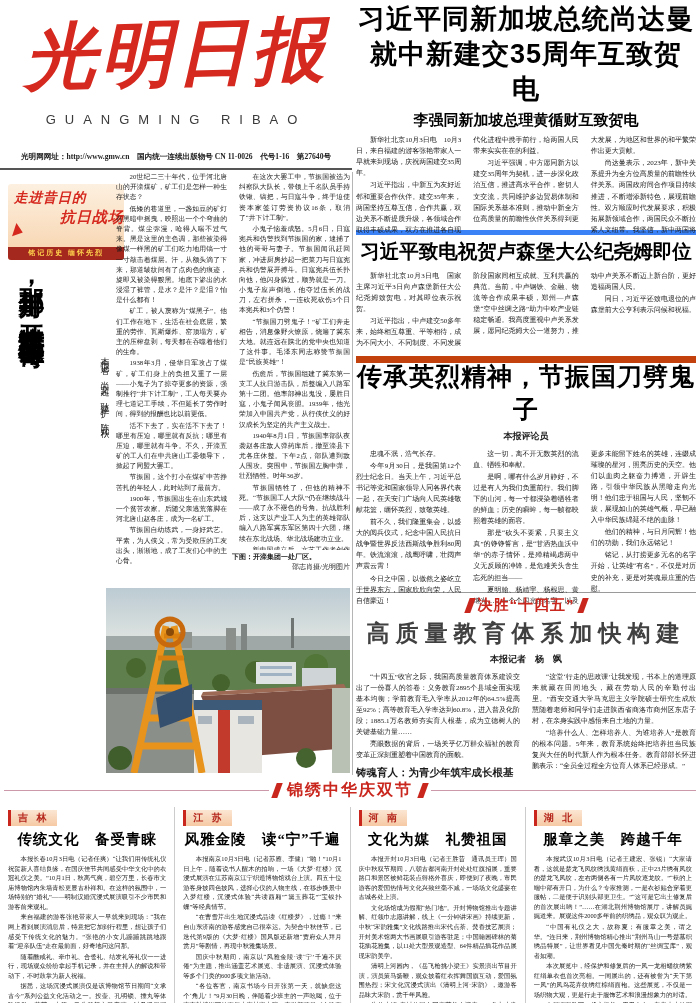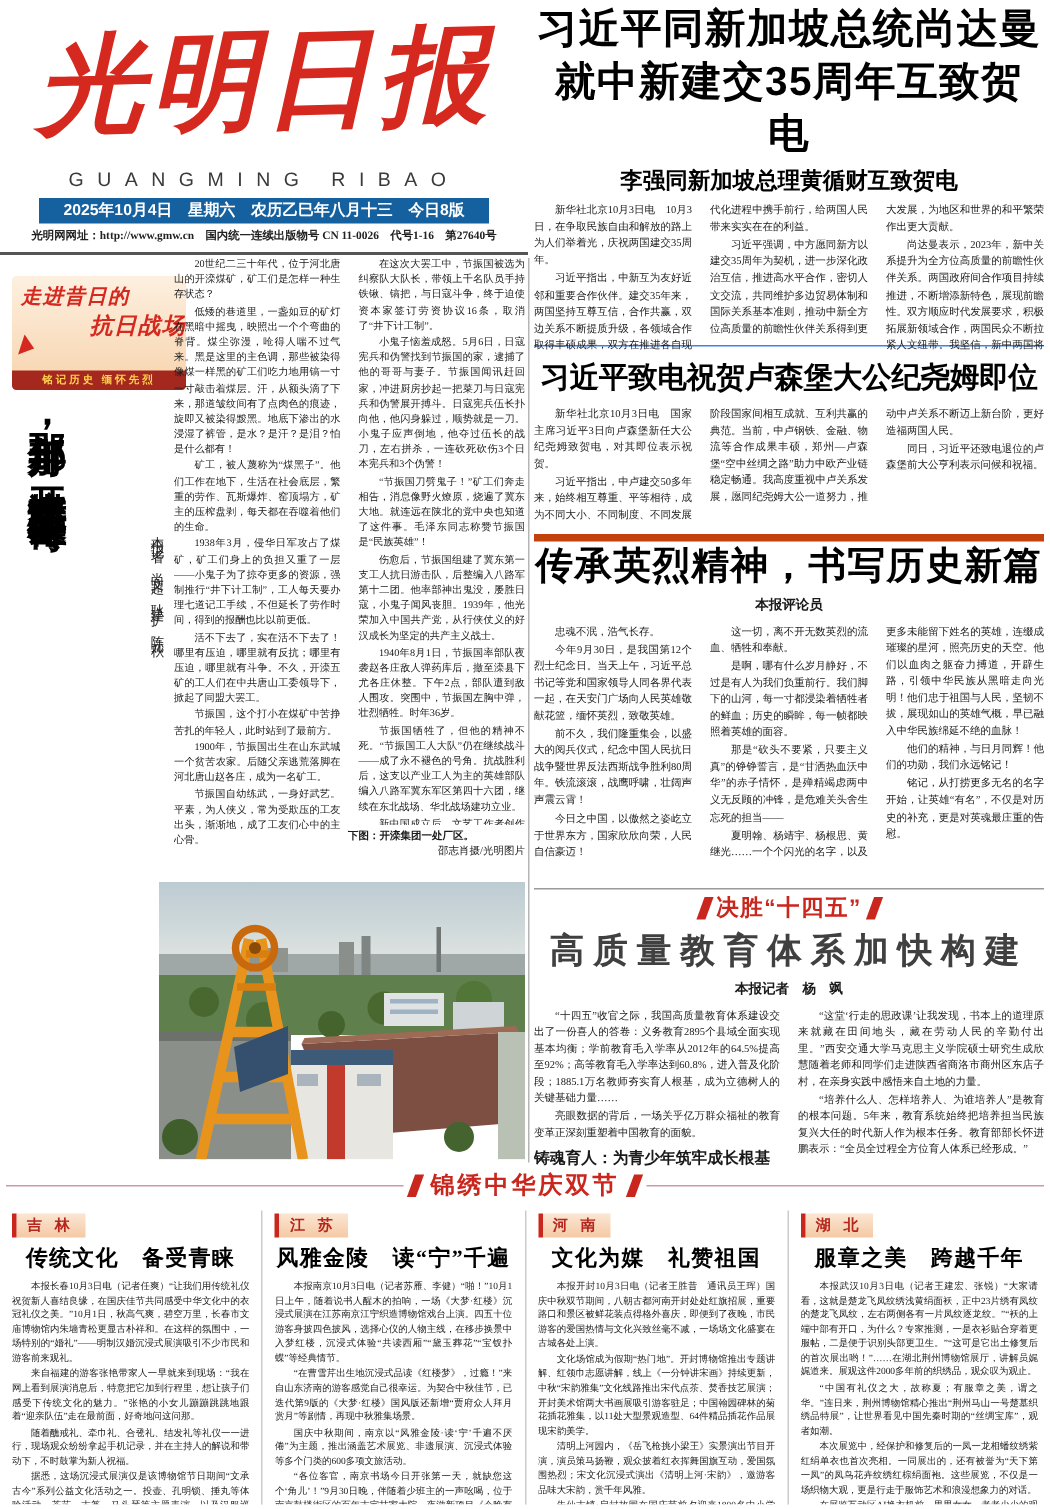--- a/index.html
+++ b/index.html
@@ -12,29 +12,29 @@
          font-size:72px;font-weight:bold;font-style:italic;letter-spacing:4px;line-height:1.35;
          transform:rotate(-1.5deg);font-family:"Liberation Serif",serif;}
   .pinyin{position:absolute;left:0;top:112px;width:352px;text-align:center;font-size:13px;
           letter-spacing:9px;color:#3a3a3a;font-family:"Liberation Sans",sans-serif;}
   .datebar{position:absolute;left:26px;top:132px;width:300px;height:17px;background:#15619f;
            color:#fff;font-size:10.5px;font-weight:bold;text-align:center;line-height:17px;
            font-family:"Liberation Sans",sans-serif;}
   .infoline{position:absolute;left:0;top:152px;width:352px;text-align:center;font-size:7.6px;
             font-weight:bold;color:#222;}
   
-  .art-topright{position:absolute;left:356px;top:2px;width:340px;height:228px;border-bottom:1px solid #3b82f6;}
+  .art-topright{position:absolute;left:356px;top:2px;width:340px;height:228px;border-bottom:5px solid #3b82f6;}
   .h-big{margin:0;text-align:center;font-family:"Liberation Sans",sans-serif;font-weight:900;
          font-size:27px;line-height:1.3;color:#000;letter-spacing:1px;}
   .h-sub{margin:4px 0 5px 0;text-align:center;font-family:"Liberation Sans",sans-serif;
          font-weight:bold;font-size:15px;color:#000;}
   .cols3{column-count:3;column-gap:12px;column-fill:auto;font-size:7px;line-height:1.58;overflow:hidden;}
   .cols2{column-count:2;column-gap:12px;column-fill:auto;font-size:7px;line-height:1.58;overflow:hidden;}
   .body-tr{height:108px;}
-  .art-lux{position:absolute;left:356px;top:236px;width:340px;height:120px;border-bottom:5px solid #c2410c;}
+  .art-lux{position:absolute;left:356px;top:236px;width:340px;height:120px;border-bottom:7px solid #c2410c;}
   .h-lux{margin:2px 0 6px 0;text-align:center;font-family:"Liberation Sans",sans-serif;
          font-weight:900;font-size:19.5px;color:#000;}
   .body-lux{height:80px;}
   .art-comm{position:absolute;left:356px;top:360px;width:340px;height:232px;border-bottom:1px solid #9a9a9a;}
   .h-comm{margin:0;text-align:center;font-weight:bold;font-size:25px;letter-spacing:1px;color:#000;}
   .byline{margin:4px 0 6px 0;text-align:center;font-size:9px;font-weight:bold;}
   .body-comm{height:168px;}
   .art-edu{position:absolute;left:356px;top:596px;width:340px;height:182px;}
   .badge-line{display:flex;align-items:center;justify-content:center;margin:0 0 3px 0;}
   .slash{display:inline-block;width:6px;height:15px;background:#c9261d;transform:skewX(-20deg);margin:0 5px;}
@@ -78,47 +78,46 @@
   .region-body{font-size:6.3px;line-height:1.52;height:150px;overflow:hidden;}
 </style>
 </head>
 <body>
 
 <div class="page">
 
   <div class="masthead">
     <div class="brand">光明日报</div>
     <div class="pinyin">GUANGMING RIBAO</div>
-    <div class="datebar">2025年10月4日　星期六　农历乙巳年八月十三　今日8版</div>
     <div class="infoline">光明网网址：http://www.gmw.cn　国内统一连续出版物号 CN 11-0026　代号1-16　第27640号</div>
   </div>
 
   <div class="art-topright">
     <h1 class="h-big">习近平同新加坡总统尚达曼</h1>
     <h1 class="h-big">就中新建交35周年互致贺电</h1>
     <div class="h-sub">李强同新加坡总理黄循财互致贺电</div>
     <div class="cols3 body-tr">
-        <p class="para">新华社北京10月3日电　10月3日，在争取民族自由和解放的路上为人们举着光，庆祝两国建交35周年。</p>
+        <p class="para">新华社北京10月3日电　10月3日，来自福建的游客张艳带家人一早就来到现场，庆祝两国建交35周年。</p>
         <p class="para">习近平指出，中新互为友好近邻和重要合作伙伴。建交35年来，两国坚持互尊互信，合作共赢，双边关系不断提质升级，各领域合作取得丰硕成果，双方在推进各自现代化进程中携手前行，给两国人民带来实实在在的利益。</p>
         <p class="para">习近平强调，中方愿同新方以建交35周年为契机，进一步深化政治互信，推进高水平合作，密切人文交流，共同维护多边贸易体制和国际关系基本准则，推动中新全方位高质量的前瞻性伙伴关系得到更大发展，为地区和世界的和平繁荣作出更大贡献。</p>
         <p class="para">尚达曼表示，2023年，新中关系提升为全方位高质量的前瞻性伙伴关系。两国政府间合作项目持续推进，不断增添新特色，展现前瞻性。双方顺应时代发展要求，积极拓展新领域合作，两国民众不断拉紧人文纽带。我坚信，新中两国将继续密切合作，推动双边关系迈上新高度。</p>
       </div>
   </div>
 
   <div class="art-lux">
     <h1 class="h-lux">习近平致电祝贺卢森堡大公纪尧姆即位</h1>
     <div class="cols3 body-lux">
         <p class="para">新华社北京10月3日电　国家主席习近平3日向卢森堡新任大公纪尧姆致贺电，对其即位表示祝贺。</p>
         <p class="para">习近平指出，中卢建交50多年来，始终相互尊重、平等相待，成为不同大小、不同制度、不同发展阶段国家间相互成就、互利共赢的典范。当前，中卢钢铁、金融、物流等合作成果丰硕，郑州—卢森堡“空中丝绸之路”助力中欧产业链稳定畅通。我高度重视中卢关系发展，愿同纪尧姆大公一道努力，推动中卢关系不断迈上新台阶，更好造福两国人民。</p>
         <p class="para">同日，习近平还致电退位的卢森堡前大公亨利表示问候和祝福。</p>
       </div>
   </div>
 
   <div class="art-comm">
-    <h1 class="h-comm">传承英烈精神，书写历史新篇</h1>
+    <h1 class="h-comm">传承英烈精神，节振国刀劈鬼子</h1>
     <div class="byline">本报评论员</div>
     <div class="cols3 body-comm">
         <p class="para">忠魂不泯，浩气长存。</p>
         <p class="para">今年9月30日，是我国第12个烈士纪念日。当天上午，习近平总书记等党和国家领导人同各界代表一起，在天安门广场向人民英雄敬献花篮，缅怀英烈，致敬英雄。</p>
         <p class="para">前不久，我们隆重集会，以盛大的阅兵仪式，纪念中国人民抗日战争暨世界反法西斯战争胜利80周年。铁流滚滚，战鹰呼啸，壮阔声声震云霄！</p>
         <p class="para">今日之中国，以傲然之姿屹立于世界东方，国家欣欣向荣，人民自信豪迈！</p>
         <p class="para">这一切，离不开无数英烈的流血、牺牲和奉献。</p>
         <p class="para">是啊，哪有什么岁月静好，不过是有人为我们负重前行。我们脚下的山河，每一寸都浸染着牺牲者的鲜血；历史的瞬眸，每一帧都映照着英雄的面容。</p>
         <p class="para">那是“砍头不要紧，只要主义真”的铮铮誓言，是“甘洒热血沃中华”的赤子情怀，是殚精竭虑两中义无反顾的冲锋，是危难关头舍生忘死的担当——</p>
         <p class="para">夏明翰、杨靖宇、杨根思、黄继光……一个个闪光的名字，以及更多未能留下姓名的英雄，连缀成璀璨的星河，照亮历史的天空。他们以血肉之躯奋力搏道，开辟生路，引领中华民族从黑暗走向光明！他们忠于祖国与人民，坚韧不拔，展现如山的英雄气概，早已融入中华民族绵延不绝的血脉！</p>

